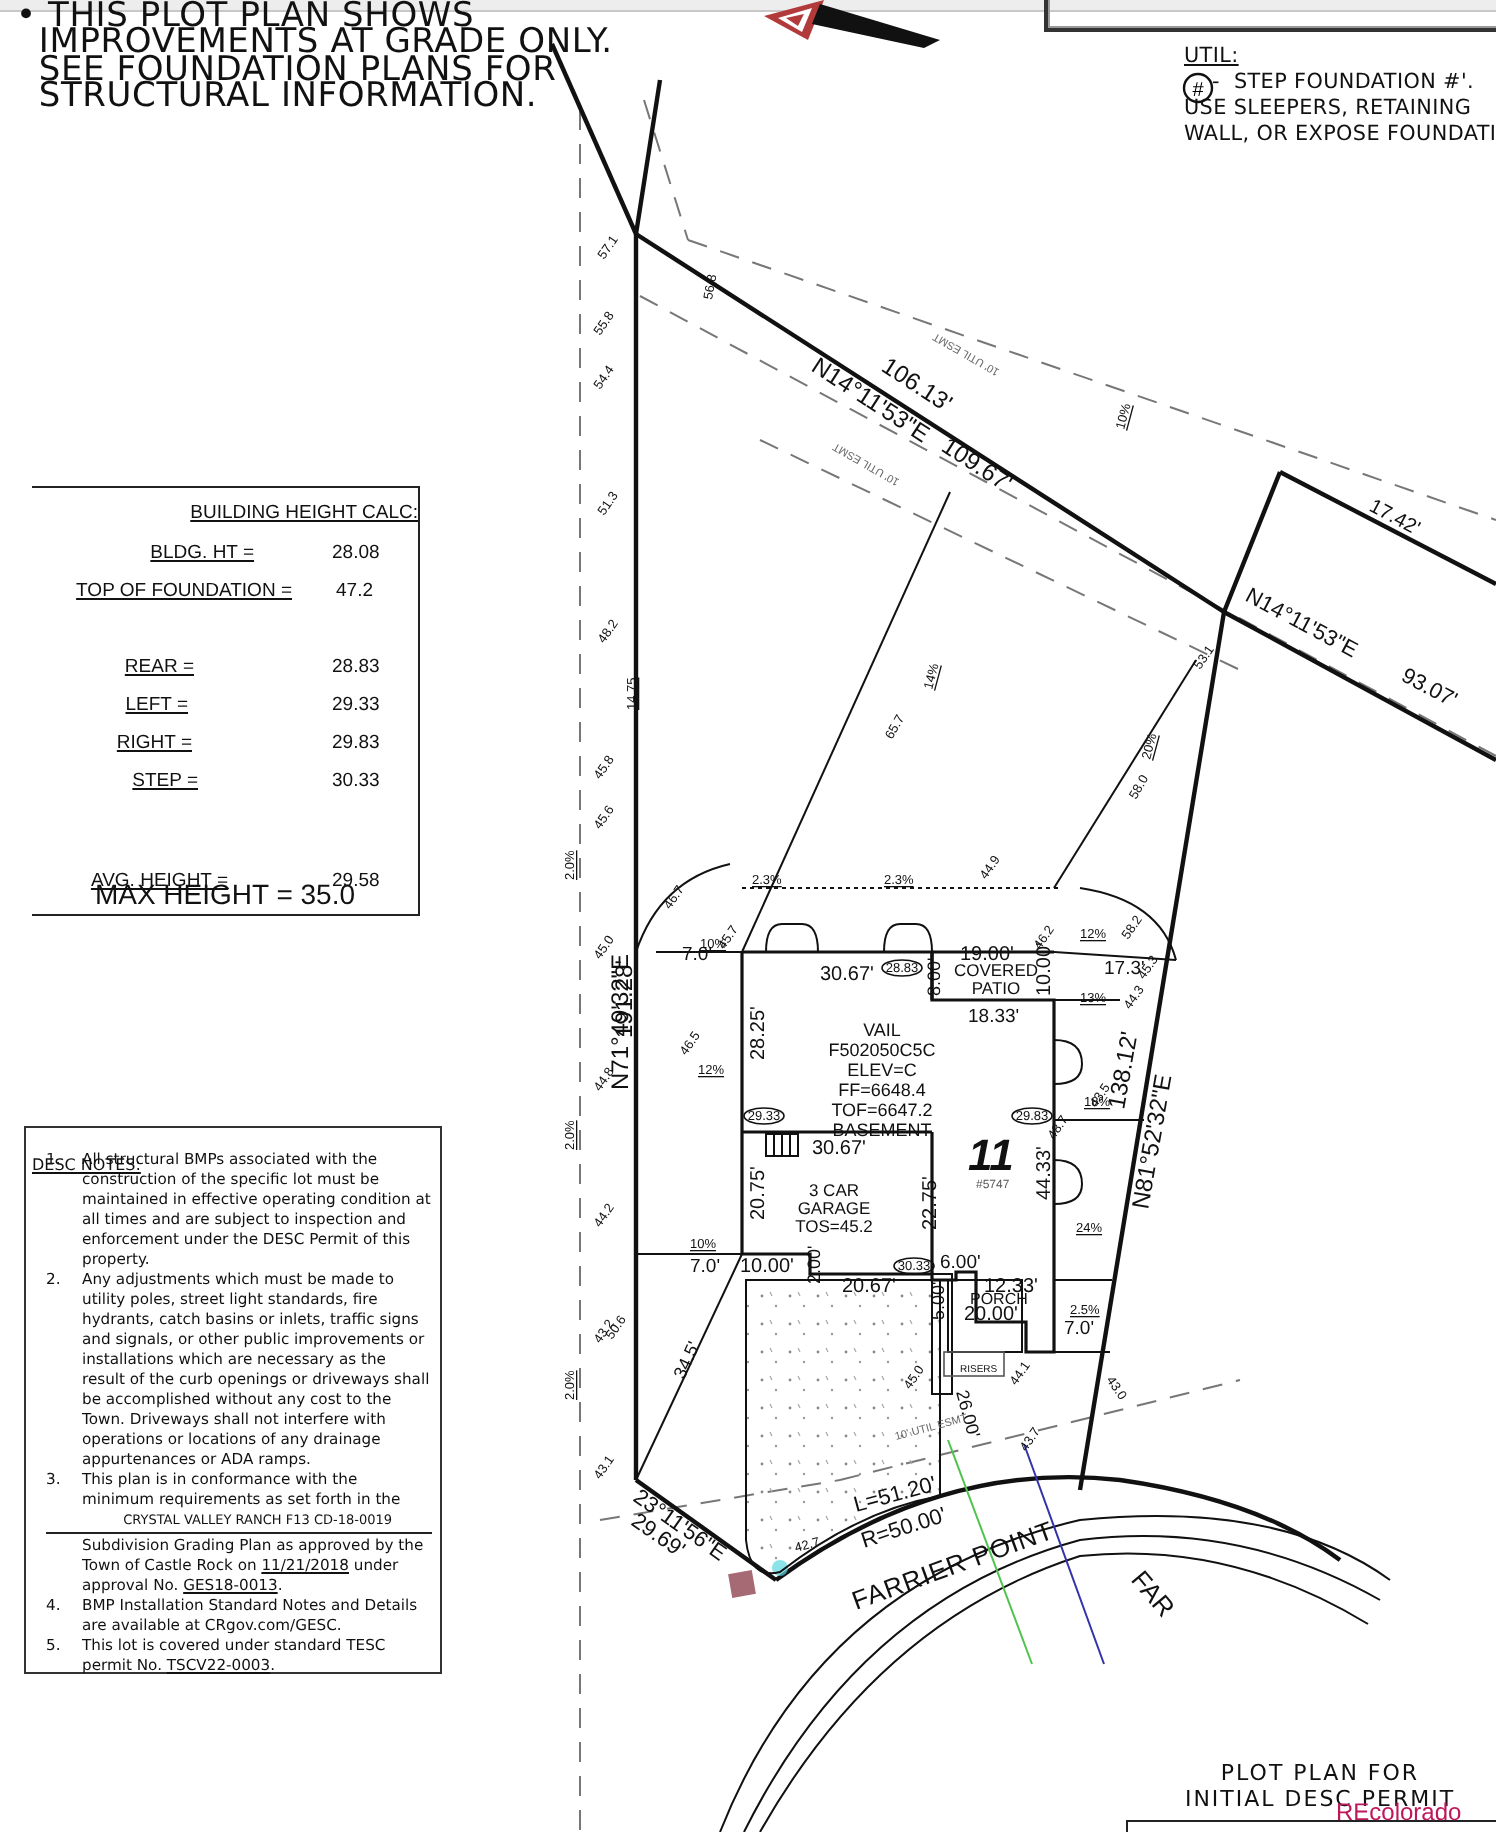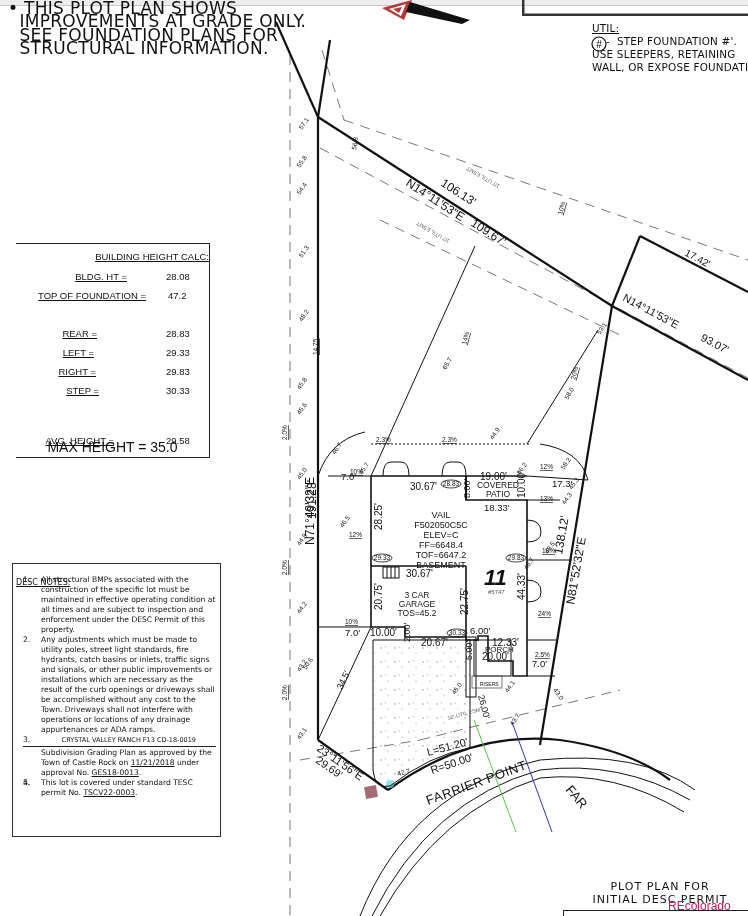--- a/index.html
+++ b/index.html
@@ -77,25 +77,25 @@
       <span class="v">29.58</span>
     </div>
   <div class="max">MAX HEIGHT = 35.0</div>
 </div>
 
 <div class="desc">
   <div class="h">DESC NOTES:</div>
   <ol>
     <li><span class="n">1.</span><span>All structural BMPs associated with the construction of the specific lot must be maintained in effective operating condition at all times and are subject to inspection and enforcement under the DESC Permit of this property.</span></li>
     <li><span class="n">2.</span><span>Any adjustments which must be made to utility poles, street light standards, fire hydrants, catch basins or inlets, traffic signs and signals, or other public improvements or installations which are necessary as the result of the curb openings or driveways shall be accomplished without any cost to the Town. Driveways shall not interfere with operations or locations of any drainage appurtenances or ADA ramps.</span></li>
-    <li><span class="n">3.</span>
+    <li><span class="n">3.</span><span>This plan is in conformance with the minimum requirements as set forth in the</span>
       <span class="sub">CRYSTAL VALLEY RANCH F13 CD-18-0019</span>
       <div class="rule"></div>
       <span>Subdivision Grading Plan as approved by the Town of Castle Rock on </span><u>11/21/2018</u><span> under approval No. </span><u>GES18-0013</u><span>.</span></li>
-    <li><span class="n">4.</span></li>
+    <li><span class="n">4.</span><span>BMP Installation Standard Notes and Details are available at CRgov.com/GESC.</span></li>
     <li><span class="n">5.</span><span>This lot is covered under standard TESC permit No. </span><u>TSCV22-0003</u><span>.</span></li>
   </ol>
 </div>
 
 <svg class="drawing" width="748" height="916" viewBox="0 0 748 916">
   <defs>
     <pattern id="stipple" width="14" height="14" patternUnits="userSpaceOnUse">
       <circle cx="3" cy="4" r="0.7" fill="#888"></circle>
       <circle cx="10" cy="9" r="0.6" fill="#999"></circle>
       <path d="M7 2 l1 2" stroke="#aaa" stroke-width="0.6"></path>

